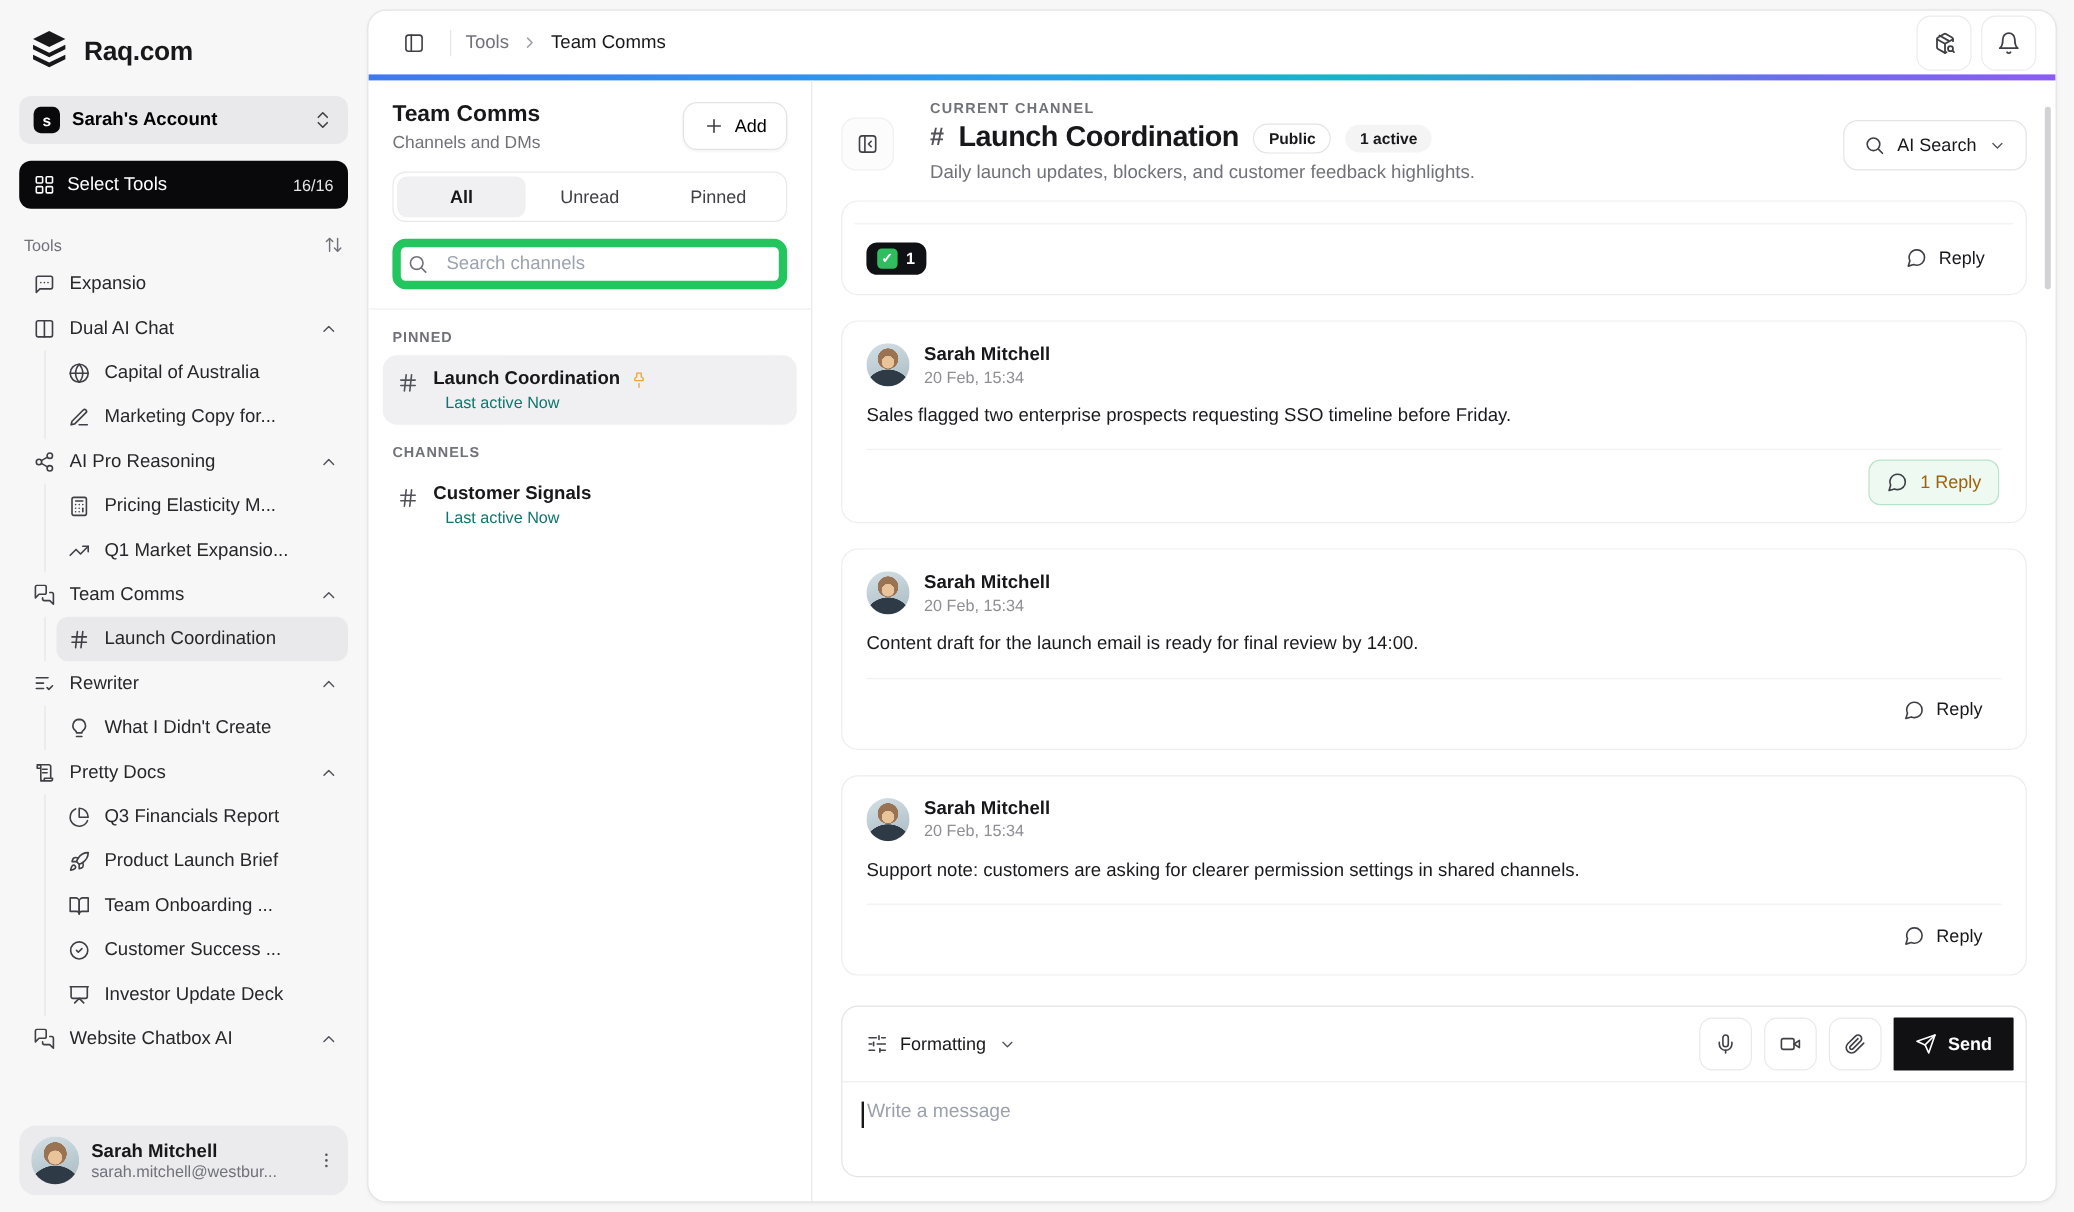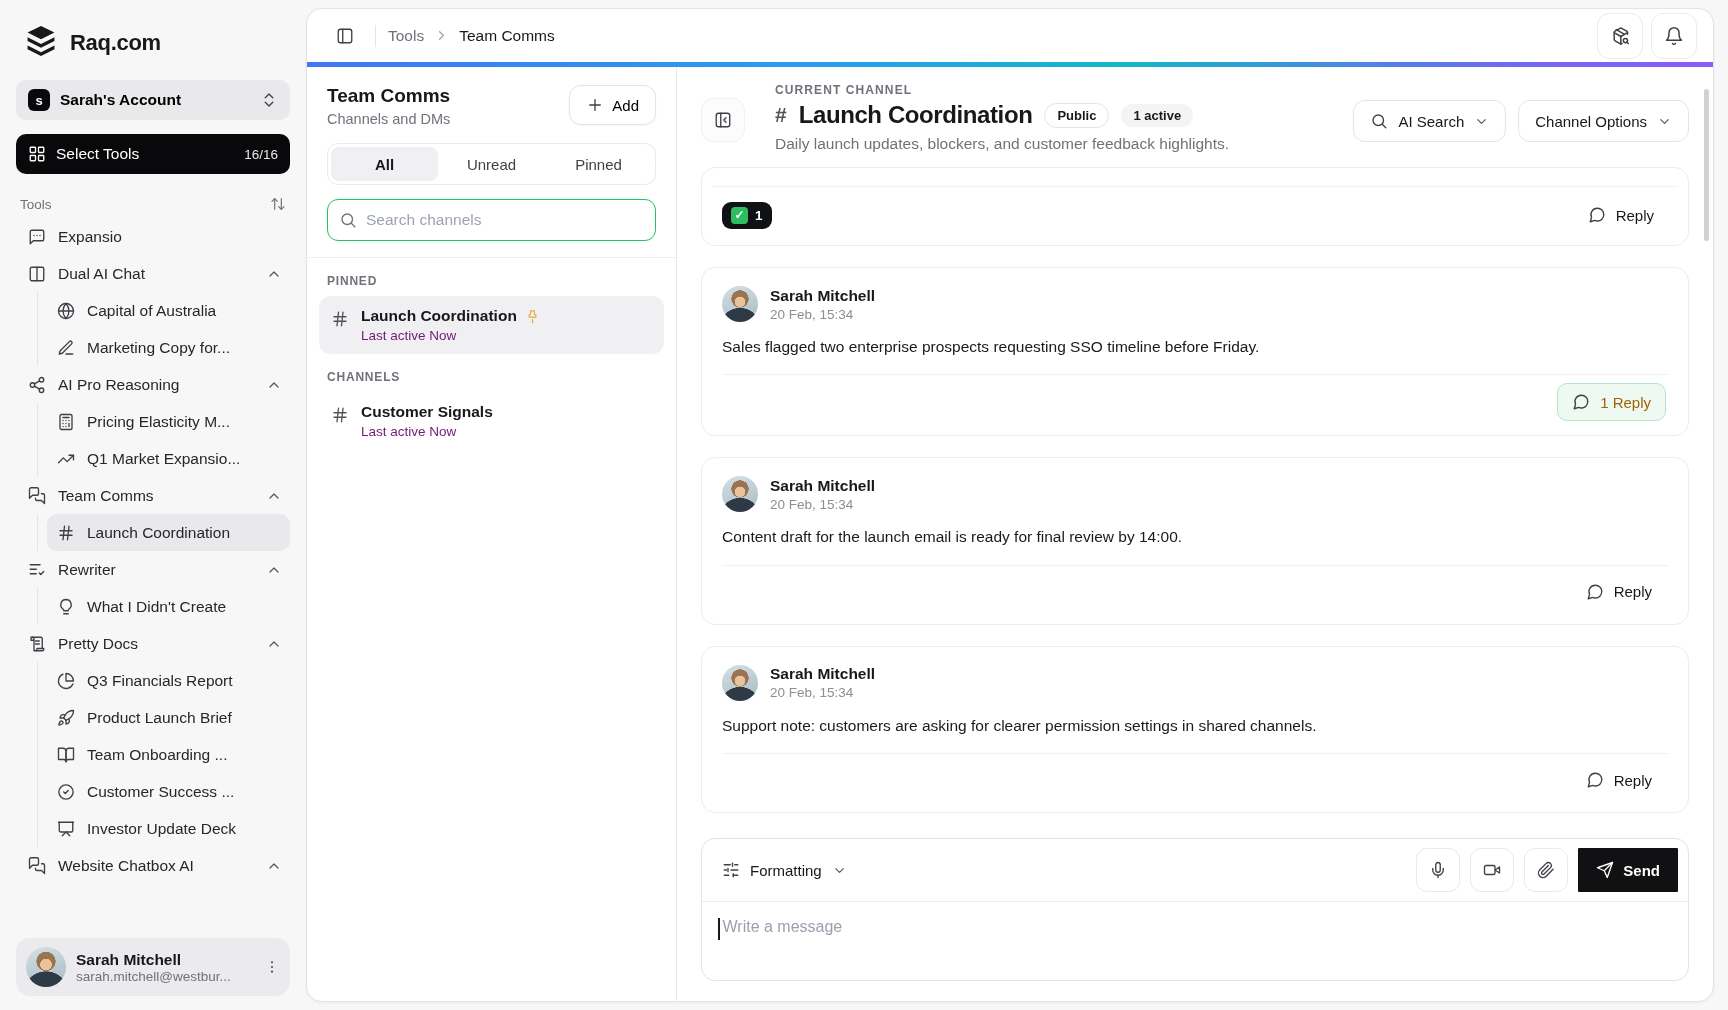--- a/index.html
+++ b/index.html
@@ -55,29 +55,29 @@
   .cp-pad { padding:0 20px; }
   .cp-head { display:flex; align-items:flex-start; justify-content:space-between; }
   .cp-title { font-size:19px; font-weight:700; }
   .cp-sub { font-size:14.5px; color:#71717a; margin-top:4px; }
   .add-btn { display:flex; align-items:center; gap:8px; border:1px solid #e4e4e7; background:#fff; border-radius:12px; height:40px; padding:0 16px; font-size:15px; font-weight:500; font-family:inherit; cursor:pointer; box-shadow:0 1px 2px rgba(0,0,0,.04); }
   .tabs { margin-top:16px; display:flex; border:1px solid #e9e9eb; border-radius:11px; padding:3px; }
   .tab { flex:1; height:34px; display:flex; align-items:center; justify-content:center; font-size:15px; color:#3f3f46; border-radius:8px; cursor:pointer; }
   .tab.active { background:#f0f0f2; font-weight:600; color:#18181b; }
   .search-wrap { margin-top:14px; position:relative; }
   .search-wrap .icon-18 { position:absolute; left:12px; top:12px; color:#71717a; }
-  .search-input { width:100%; height:42px; border:1px solid #22c55e; border-radius:11px; padding:0 12px 0 38px; font-size:15.5px; font-family:inherit; color:#18181b; outline:none; }
+  .search-input { width:100%; height:42px; border:7px solid #22c55e; border-radius:11px; padding:0 12px 0 38px; font-size:15.5px; font-family:inherit; color:#18181b; outline:none; }
   .search-input::placeholder { color:#9ca3af; }
   .cp-divider { height:1px; background:#efeff1; margin-top:16px; }
   .sec-label { font-size:12px; font-weight:600; letter-spacing:.8px; color:#71717a; margin:16px 20px 8px; }
   .chan-item { display:flex; gap:12px; margin:0 12px; padding:11px 12px; border-radius:12px; cursor:pointer; }
   .chan-item.selected { background:#f0f0f2; }
   .chan-item .hash { color:#52525b; margin-top:3px; }
   .chan-name { font-size:15.5px; font-weight:600; display:flex; align-items:center; gap:8px; }
-  .chan-meta { font-size:13.5px; color:#701a75; margin-top:3px; }
+  .chan-meta { font-size:13.5px; color:#0f766e; margin-top:3px;margin-left:10px; }
   .pin-ic { color:#f0a33a; }
 
   
   .chat-panel { flex:1; display:flex; flex-direction:column; min-width:0; }
   .chat-header { padding:16px 24px 8px; display:flex; align-items:center; gap:30px; }
   .collapse-btn { width:44px; height:44px; border:1px solid #f0f0f1; background:#fcfcfd; border-radius:12px; display:flex; align-items:center; justify-content:center; color:#27272a; cursor:pointer; margin-top:4px; }
   .ch-titles { flex:1; min-width:0; }
   .kicker { font-size:12px; font-weight:600; letter-spacing:1.1px; color:#71717a; }
   .title-row { display:flex; align-items:center; gap:12px; margin-top:4px; }
   .ch-hash { font-size:21px; font-weight:600; color:#52525b; }
@@ -488,26 +488,20 @@
           </div>
           <div class="ch-desc">Daily launch updates, blockers, and customer feedback highlights.</div>
         </div>
         <div class="ch-actions">
           <button class="ghost-btn">
             <svg class="icon-18" viewBox="0 0 24 24" fill="none" stroke="currentColor" stroke-width="1.8" stroke-linecap="round">
                 <circle cx="11" cy="11" r="7"></circle>
                 <path d="m21 21-4.3-4.3"></path>
               </svg>
             <span>AI Search</span>
-            <svg class="icon-18 chev" style="width:15px;height:15px" viewBox="0 0 24 24" fill="none" stroke="currentColor" stroke-width="1.8" stroke-linecap="round" stroke-linejoin="round">
-                <path d="m6 9 6 6 6-6"></path>
-              </svg>
-          </button>
-          <button class="ghost-btn">
-            <span>Channel Options</span>
             <svg class="icon-18 chev" style="width:15px;height:15px" viewBox="0 0 24 24" fill="none" stroke="currentColor" stroke-width="1.8" stroke-linecap="round" stroke-linejoin="round">
                 <path d="m6 9 6 6 6-6"></path>
               </svg>
           </button>
         </div>
       </div>
 
       <div class="messages">
 
         <div class="msg-card partial">

